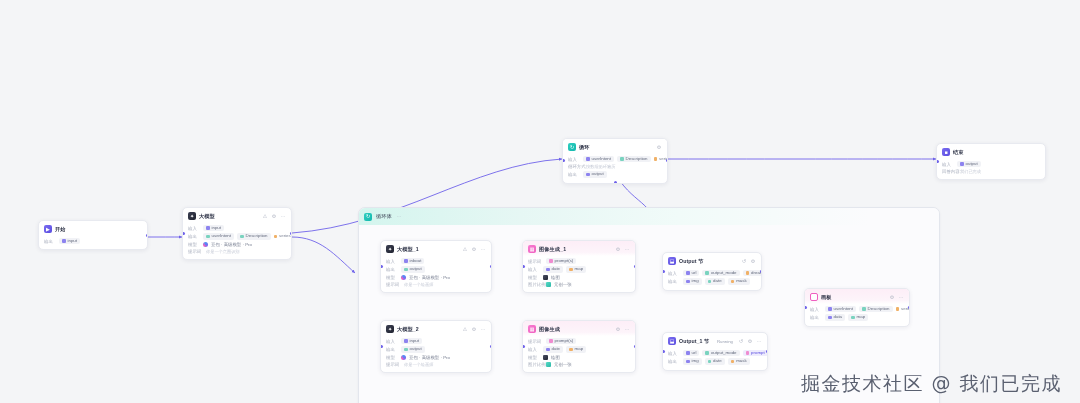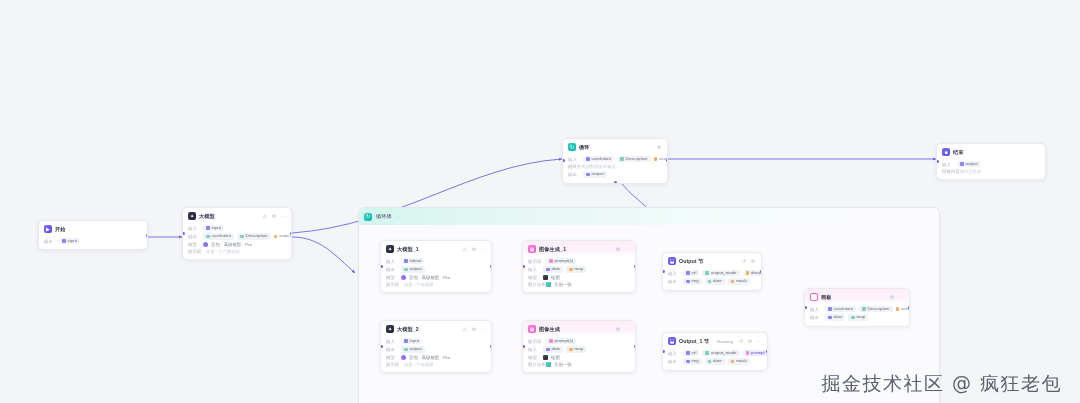--- a/index.html
+++ b/index.html
@@ -624,15 +624,15 @@
         <span class="chip">
           <i class="chip-dot g"></i>
           <b style="font-weight:400">map</b>
         </span>
       </div>
     </div>
     <span class="port left"></span>
     <span class="port right"></span>
   </div>
 
-  <div class="watermark">掘金技术社区 @ 疯狂老包</div>
+  <div class="watermark">掘金技术社区 @ 我们已完成</div>
 
 </div>
 
 </body></html>

